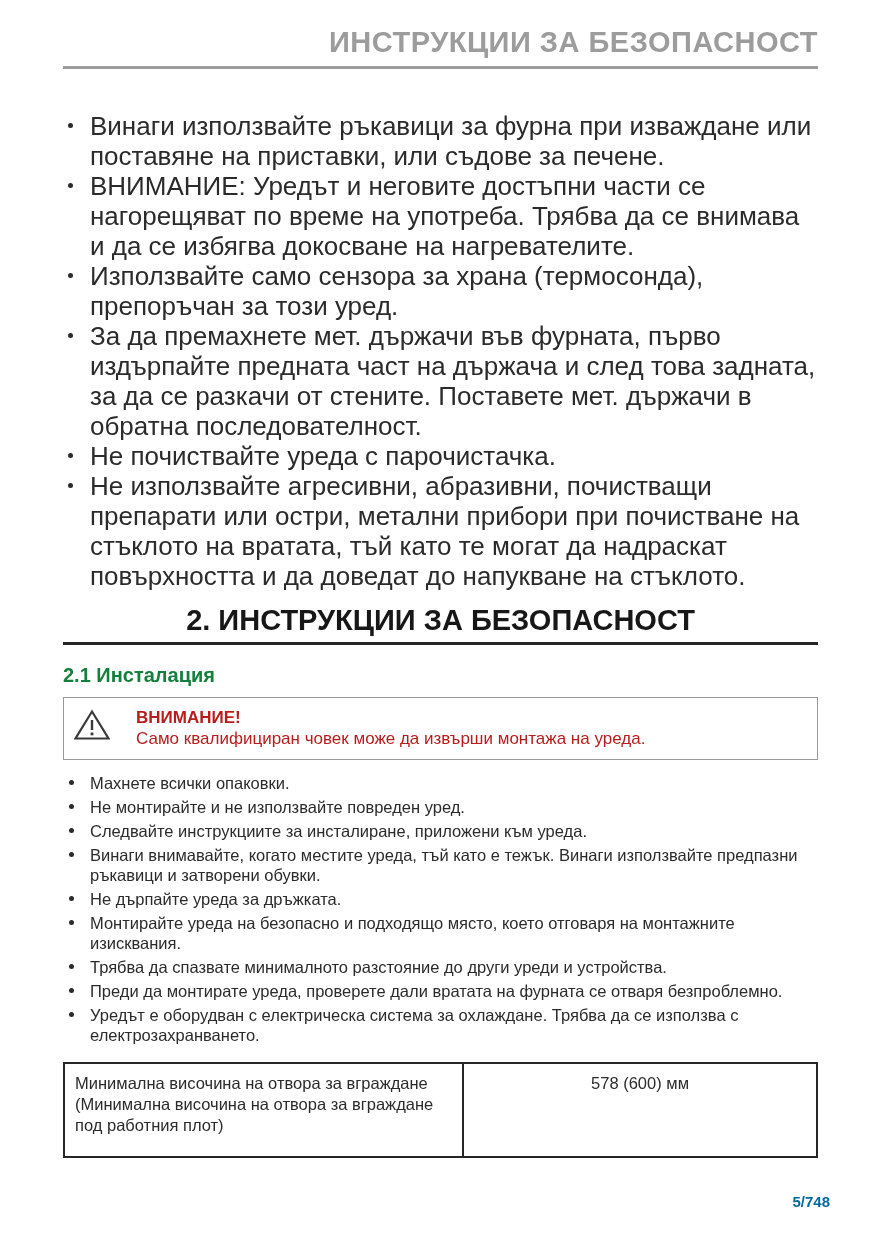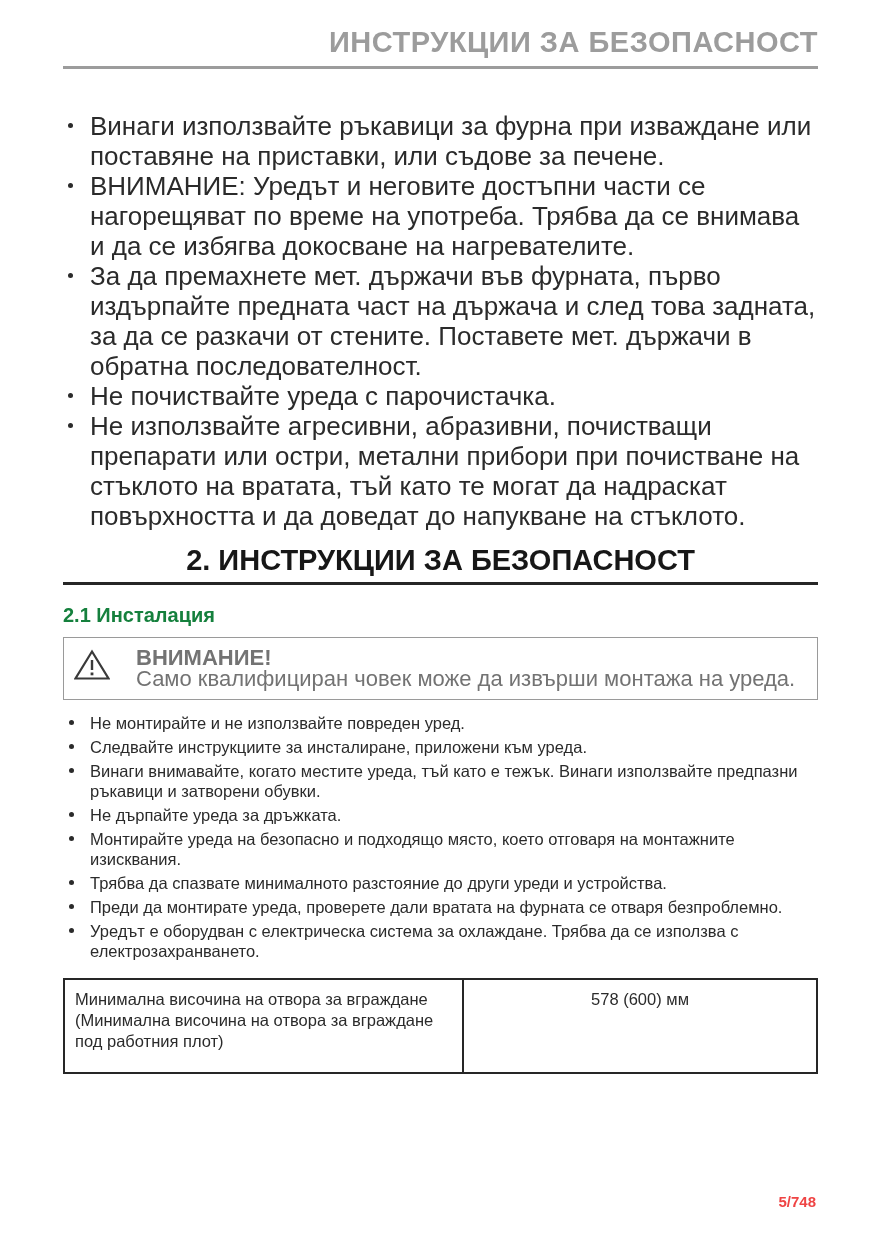--- a/index.html
+++ b/index.html
@@ -33,21 +33,21 @@
   }
   .subsection-title { margin-top:19px; font-size:20px; font-weight:bold; color:#15803d; }
 
   
   .warning-box {
     margin-top:10px; border:1px solid #9a9a9a;
     display:flex; align-items:flex-start;
     padding:9px 12px 10px 10px; min-height:56px;
   }
   .warning-icon { flex:0 0 auto; margin:2px 26px 0 0; }
-  .warning-text { font-size:22px; line-height:21px; color:#737373; }
+  .warning-text { font-size:17px; line-height:21px; color:#b91c1c; }
   .warning-title { font-weight:bold; }
 
   
   .small-list { list-style:none; margin-top:13px; font-size:16.5px; line-height:20px; color:#2b2b2b; }
   .small-list li { position:relative; padding-left:27px; margin-bottom:4px; }
   .small-list li::before {
     content:""; position:absolute; left:6px; top:7px;
     width:5px; height:5px; border-radius:50%; background:#2b2b2b;
   }
 
@@ -55,35 +55,36 @@
   .dim-table {
     width:100%; margin-top:17px; border-collapse:collapse;
     font-size:16.5px; line-height:21px; color:#2b2b2b;
   }
   .dim-table td { border:2px solid #262626; vertical-align:top; padding:9px 10px 20px 10px; }
   .dim-table td.label-cell { width:53%; }
   .dim-table td.value-cell { text-align:center; }
 
   
   .page-number {
-    position:absolute; right:58px; bottom:30px;
-    font-size:15px; font-weight:bold; color:#ef4444;
+    position:absolute; right:44px; bottom:30px;
+    font-size:15px; font-weight:bold; color:#0369a1;
   }
 </style>
 </head>
 <body>
 
 <div class="page">
   <div class="content">
 
     <div class="doc-header">ИНСТРУКЦИИ ЗА БЕЗОПАСНОСТ</div>
 
     <ul class="big-list">
         <li>Винаги използвайте ръкавици за фурна при изваждане или поставяне на приставки, или съдове за печене.</li>
         <li>ВНИМАНИЕ: Уредът и неговите достъпни части се нагорещяват по време на употреба. Трябва да се внимава и да се избягва докосване на нагревателите.</li>
+        <li>Използвайте само сензора за храна (термосонда), препоръчан за този уред.</li>
         <li>За да премахнете мет. държачи във фурната, първо издърпайте предната част на държача и след това задната, за да се разкачи от стените. Поставете мет. държачи в обратна последователност.</li>
         <li>Не почиствайте уреда с парочистачка.</li>
         <li>Не използвайте агресивни, абразивни, почистващи препарати или остри, метални прибори при почистване на стъклото на вратата, тъй като те могат да надраскат повърхността и да доведат до напукване на стъклото.</li>
       </ul>
 
     <h2 class="section-title">2. ИНСТРУКЦИИ ЗА БЕЗОПАСНОСТ</h2>
 
     <h3 class="subsection-title">2.1 Инсталация</h3>
 
     <div class="warning-box">
@@ -94,20 +95,21 @@
           <rect x="16.6" y="23.5" width="2.8" height="2.8" fill="#3a3a3a"></rect>
         </svg>
       </span>
       <div class="warning-text">
         <div class="warning-title">ВНИМАНИЕ!</div>
         <div>Само квалифициран човек може да извърши монтажа на уреда.</div>
       </div>
     </div>
 
     <ul class="small-list">
+        <li>Махнете всички опаковки.</li>
         <li>Не монтирайте и не използвайте повреден уред.</li>
         <li>Следвайте инструкциите за инсталиране, приложени към уреда.</li>
         <li>Винаги внимавайте, когато местите уреда, тъй като е тежък. Винаги използвайте предпазни ръкавици и затворени обувки.</li>
         <li>Не дърпайте уреда за дръжката.</li>
         <li>Монтирайте уреда на безопасно и подходящо място, което отговаря на монтажните изисквания.</li>
         <li>Трябва да спазвате минималното разстояние до други уреди и устройства.</li>
         <li>Преди да монтирате уреда, проверете дали вратата на фурната се отваря безпроблемно.</li>
         <li>Уредът е оборудван с електрическа система за охлаждане. Трябва да се използва с електрозахранването.</li>
       </ul>
 

